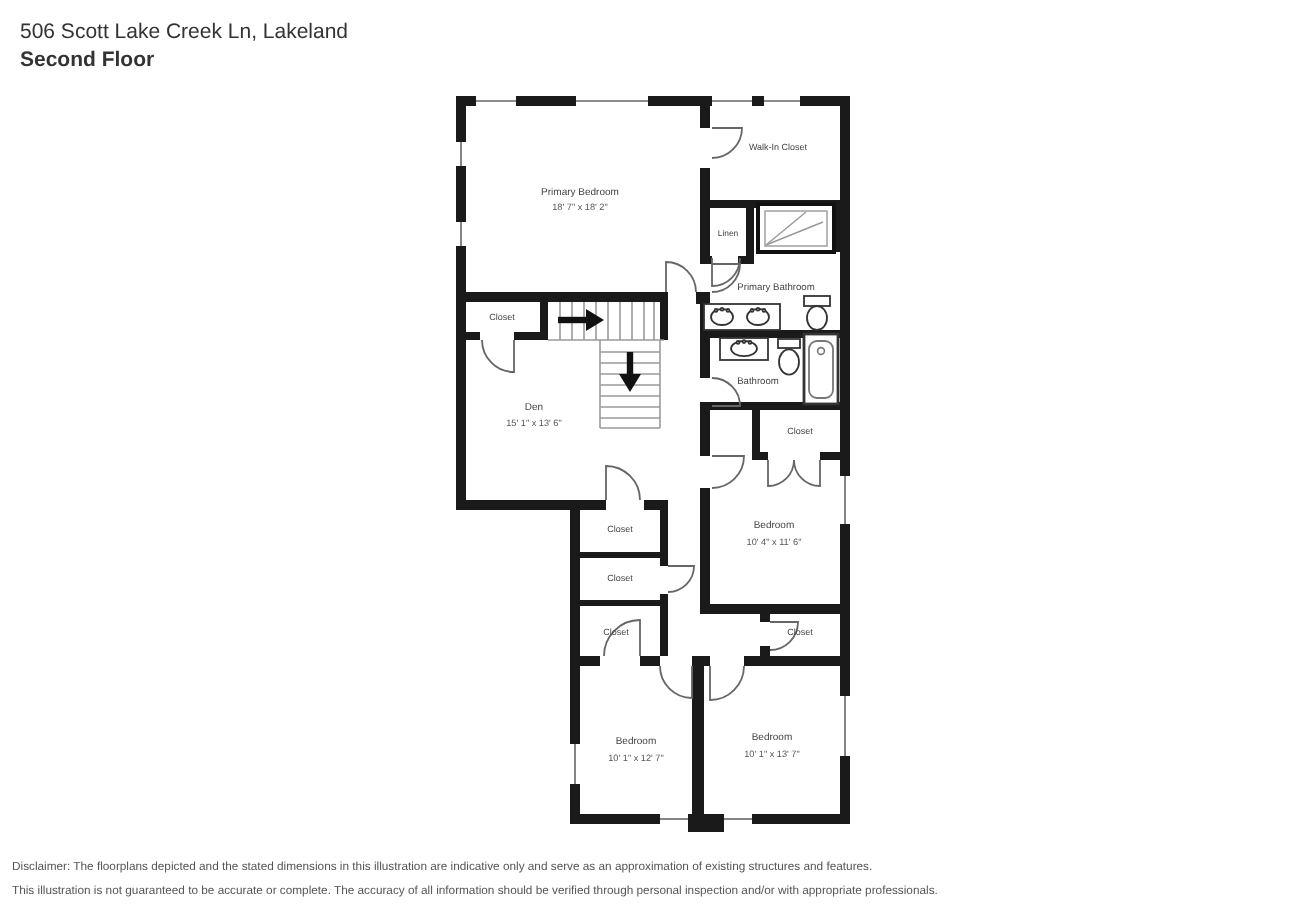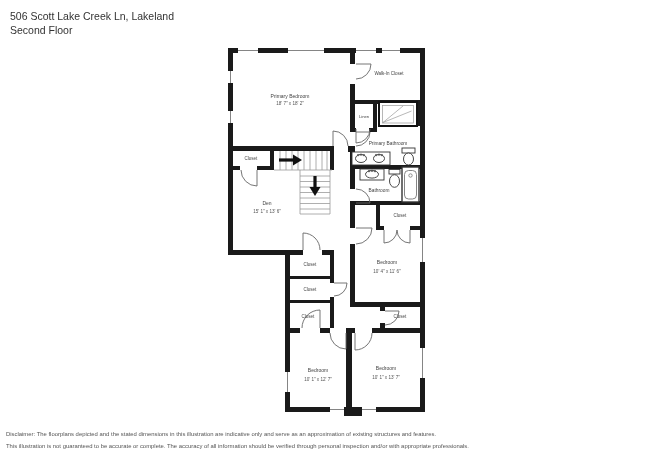--- a/index.html
+++ b/index.html
@@ -1,20 +1,20 @@
 <!DOCTYPE html>
 <html><head>
 <meta charset="utf-8">
 <style>
   html,body{margin:0;padding:0;background:#fff;}
   .canvas{position:relative;width:650px;height:460px;background:#fff;overflow:hidden;
           font-family:"Liberation Sans", sans-serif;}
   .hdr{position:absolute;left:10px;color:#333;font-size:10.5px;line-height:14px;white-space:nowrap;}
   .hdr1{top:9px;}
-  .hdr2{top:23px;}
+  .hdr2{top:23px;font-weight:bold;}
   .ftr{position:absolute;left:6px;color:#555;font-size:5.9px;white-space:nowrap;}
   .ftr1{top:431px;}
   .ftr2{top:443px;}
   svg{position:absolute;left:0;top:0;}
   .roomname{font-size:5px;fill:#444;}
   .roomdims{font-size:4.6px;fill:#555;}
   .smalllab{font-size:4.5px;fill:#444;}
   text{text-anchor:middle;font-family:"Liberation Sans", sans-serif;}
 </style>
 </head>

